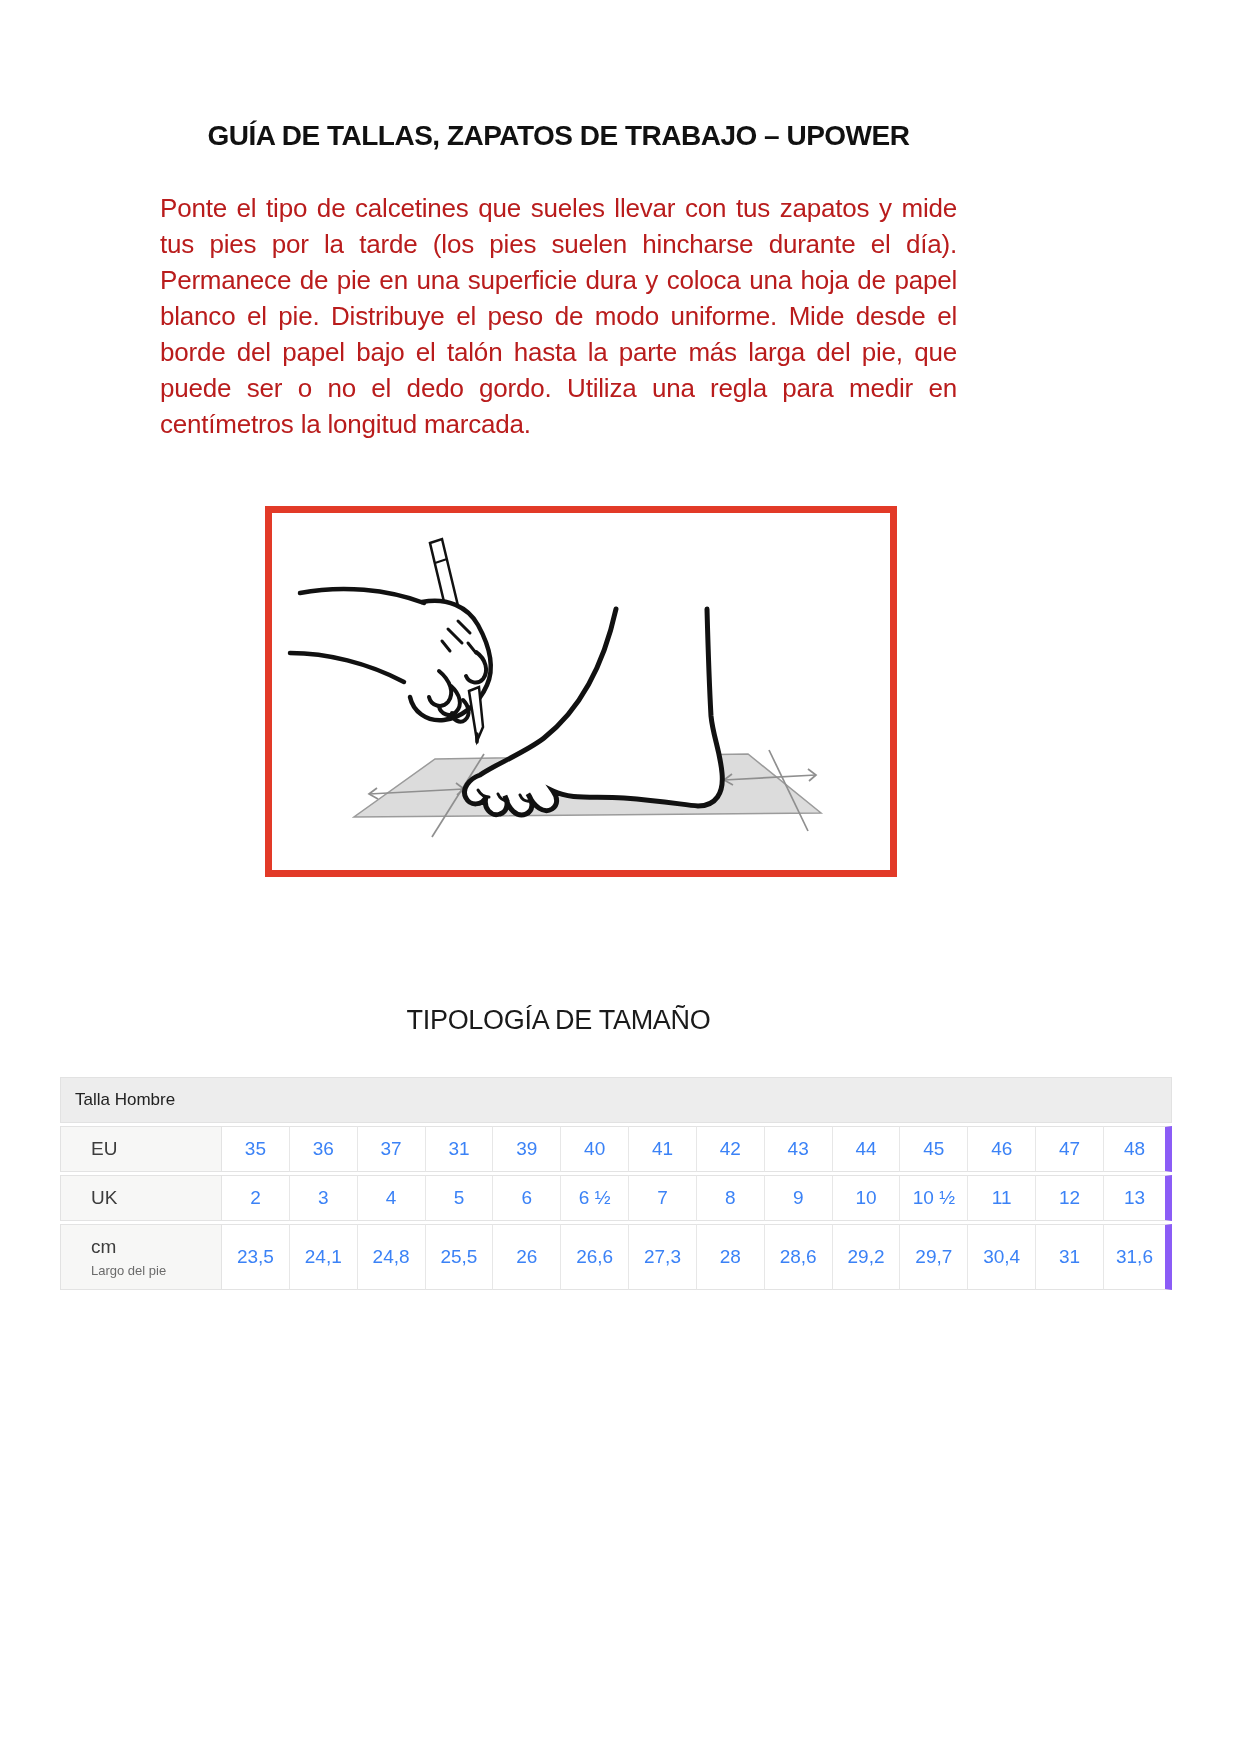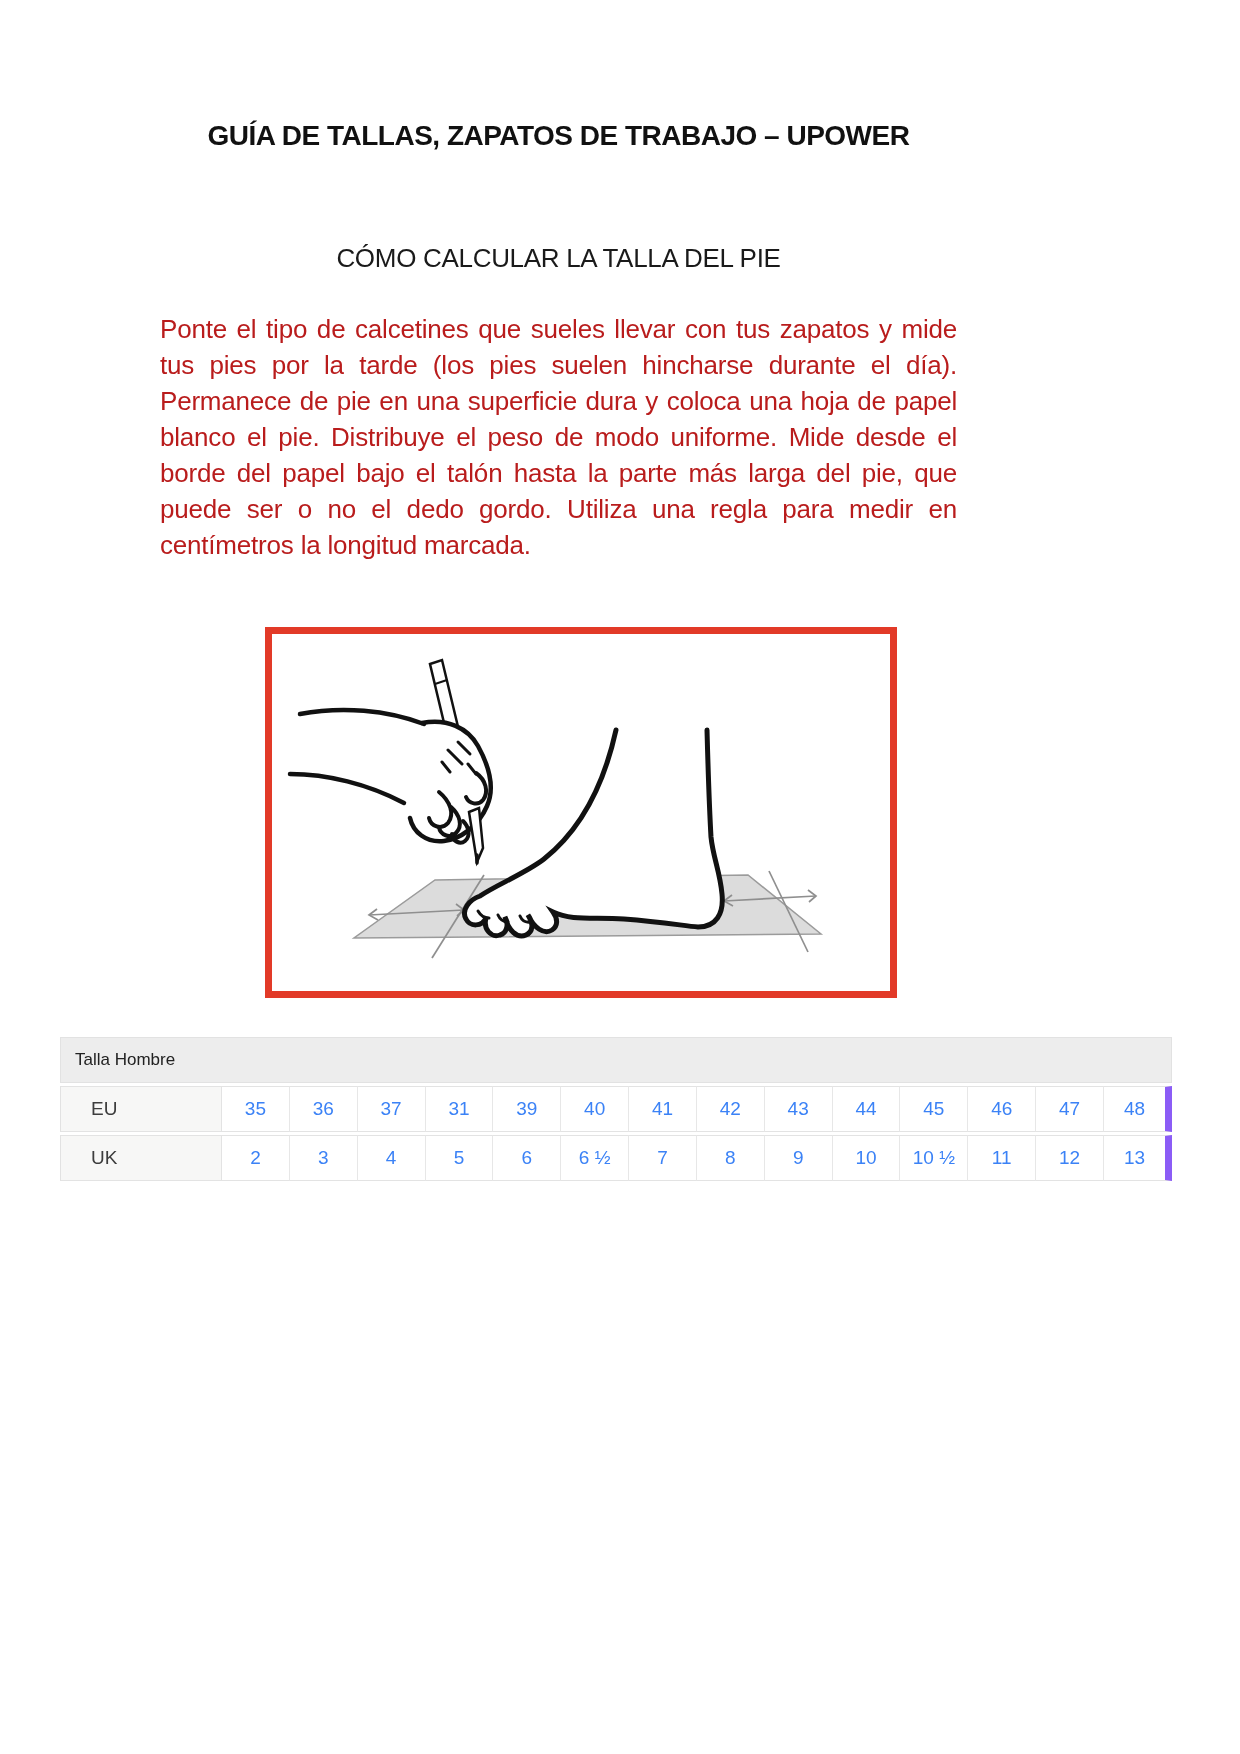--- a/index.html
+++ b/index.html
@@ -67,21 +67,20 @@
   table.size-table tr.cm-row td{height:64px;}
   .sublabel{font-size:13px;color:#6b6b6b;margin-top:5px;}
 </style>
 </head>
 <body>
 
 <div class="content">
 
   <h1 class="doc-title">GUÍA DE TALLAS, ZAPATOS DE TRABAJO – UPOWER</h1>
 
-  <h2 class="section-heading">CÓMO CALCULAR LA TALLA DEL PIE</h2>
 
   <p class="intro">Ponte el tipo de calcetines que sueles llevar con tus zapatos y mide tus pies por la tarde (los pies suelen hincharse durante el día). Permanece de pie en una superficie dura y coloca una hoja de papel blanco el pie. Distribuye el peso de modo uniforme. Mide desde el borde del papel bajo el talón hasta la parte más larga del pie, que puede ser o no el dedo gordo. Utiliza una regla para medir en centímetros la longitud marcada.</p>
 
   <figure class="measure-figure">
     <svg viewBox="0 0 618 357" width="618" height="357">
 
       <path d="M163,246 L476,241 L549,300 L82,304 Z" fill="#dcdcdc" stroke="#9b9b9b" stroke-width="1.5"></path>
 
       <g stroke="#8f8f8f" stroke-width="1.7" fill="none">
         <path d="M97,281 L192,276"></path>
@@ -136,20 +135,21 @@
         <g fill="none" stroke="#111111" stroke-width="3" stroke-linecap="round">
           <path d="M176,116 L190,130"></path>
           <path d="M186,108 L198,120"></path>
           <path d="M170,128 L178,138"></path>
           <path d="M196,130 L204,140"></path>
         </g>
       </g>
     </svg>
   </figure>
 
+  <h2 class="section-heading-2">TIPOLOGÍA DE TAMAÑO</h2>
 
 </div>
 
 <div class="table-wrap">
   <table class="size-table">
     <colgroup>
       <col style="width:162px">
       <col>
         <col>
         <col>
@@ -198,15 +198,35 @@
         <td>6 ½</td>
         <td>7</td>
         <td>8</td>
         <td>9</td>
         <td>10</td>
         <td>10 ½</td>
         <td>11</td>
         <td>12</td>
         <td>13</td>
       </tr>
+      <tr class="cm-row">
+        <td class="rowlabel">
+          <div>cm</div>
+          <div class="sublabel">Largo del pie</div>
+        </td>
+        <td>23,5</td>
+        <td>24,1</td>
+        <td>24,8</td>
+        <td>25,5</td>
+        <td>26</td>
+        <td>26,6</td>
+        <td>27,3</td>
+        <td>28</td>
+        <td>28,6</td>
+        <td>29,2</td>
+        <td>29,7</td>
+        <td>30,4</td>
+        <td>31</td>
+        <td>31,6</td>
+      </tr>
     </tbody>
   </table>
 </div>
 
 </body></html>

